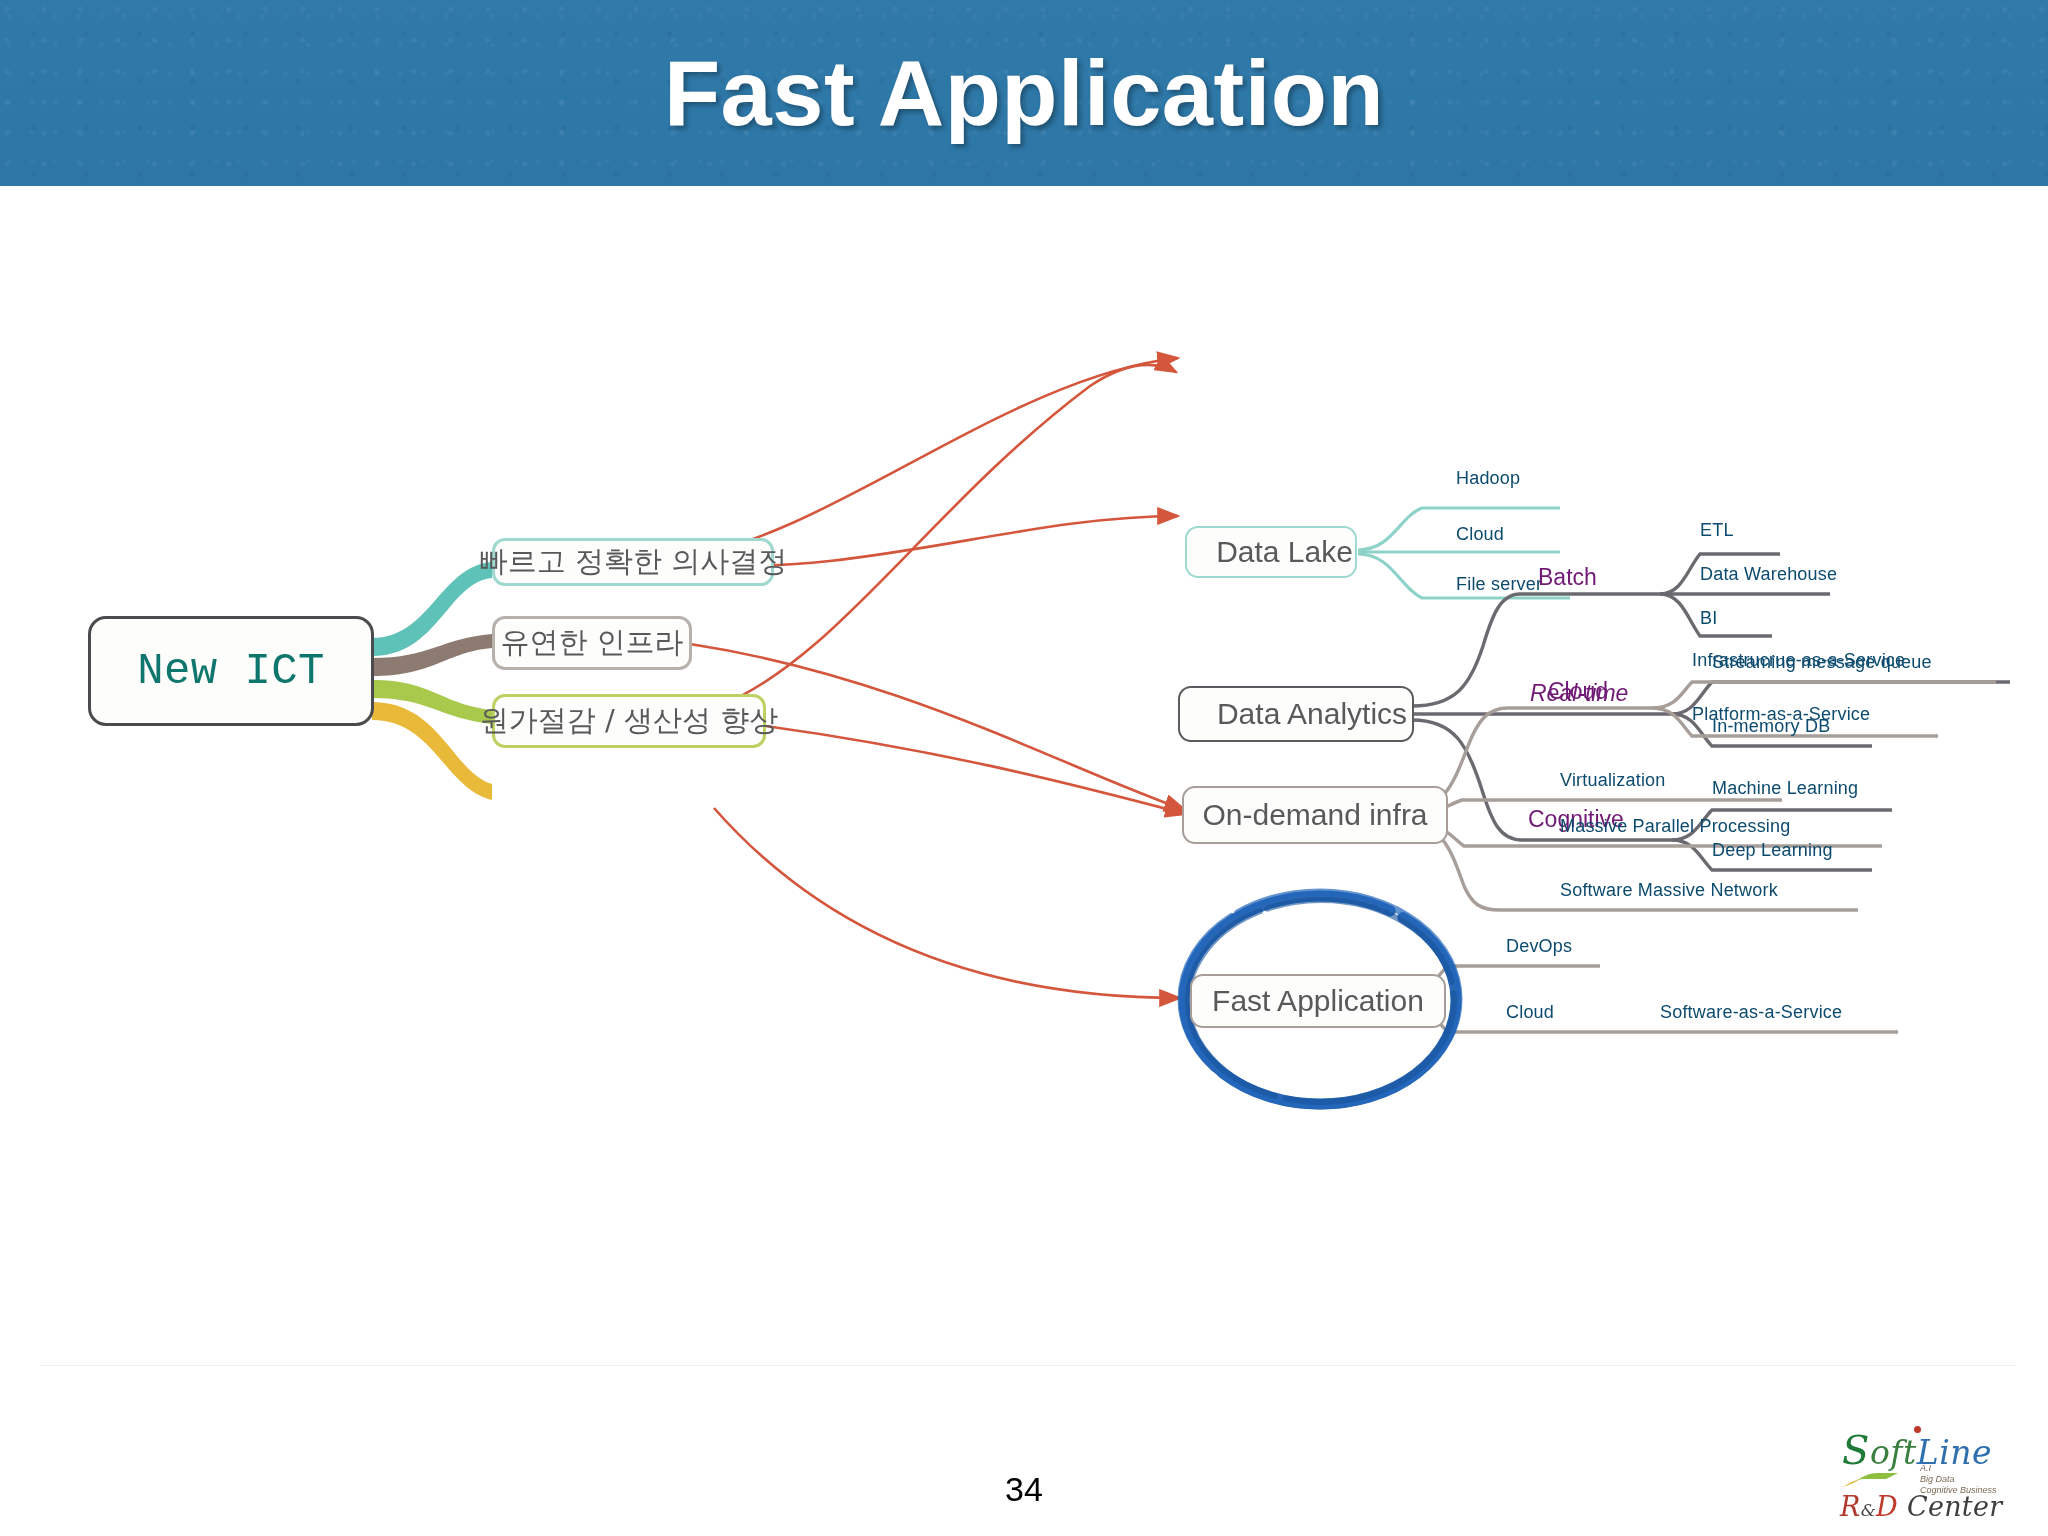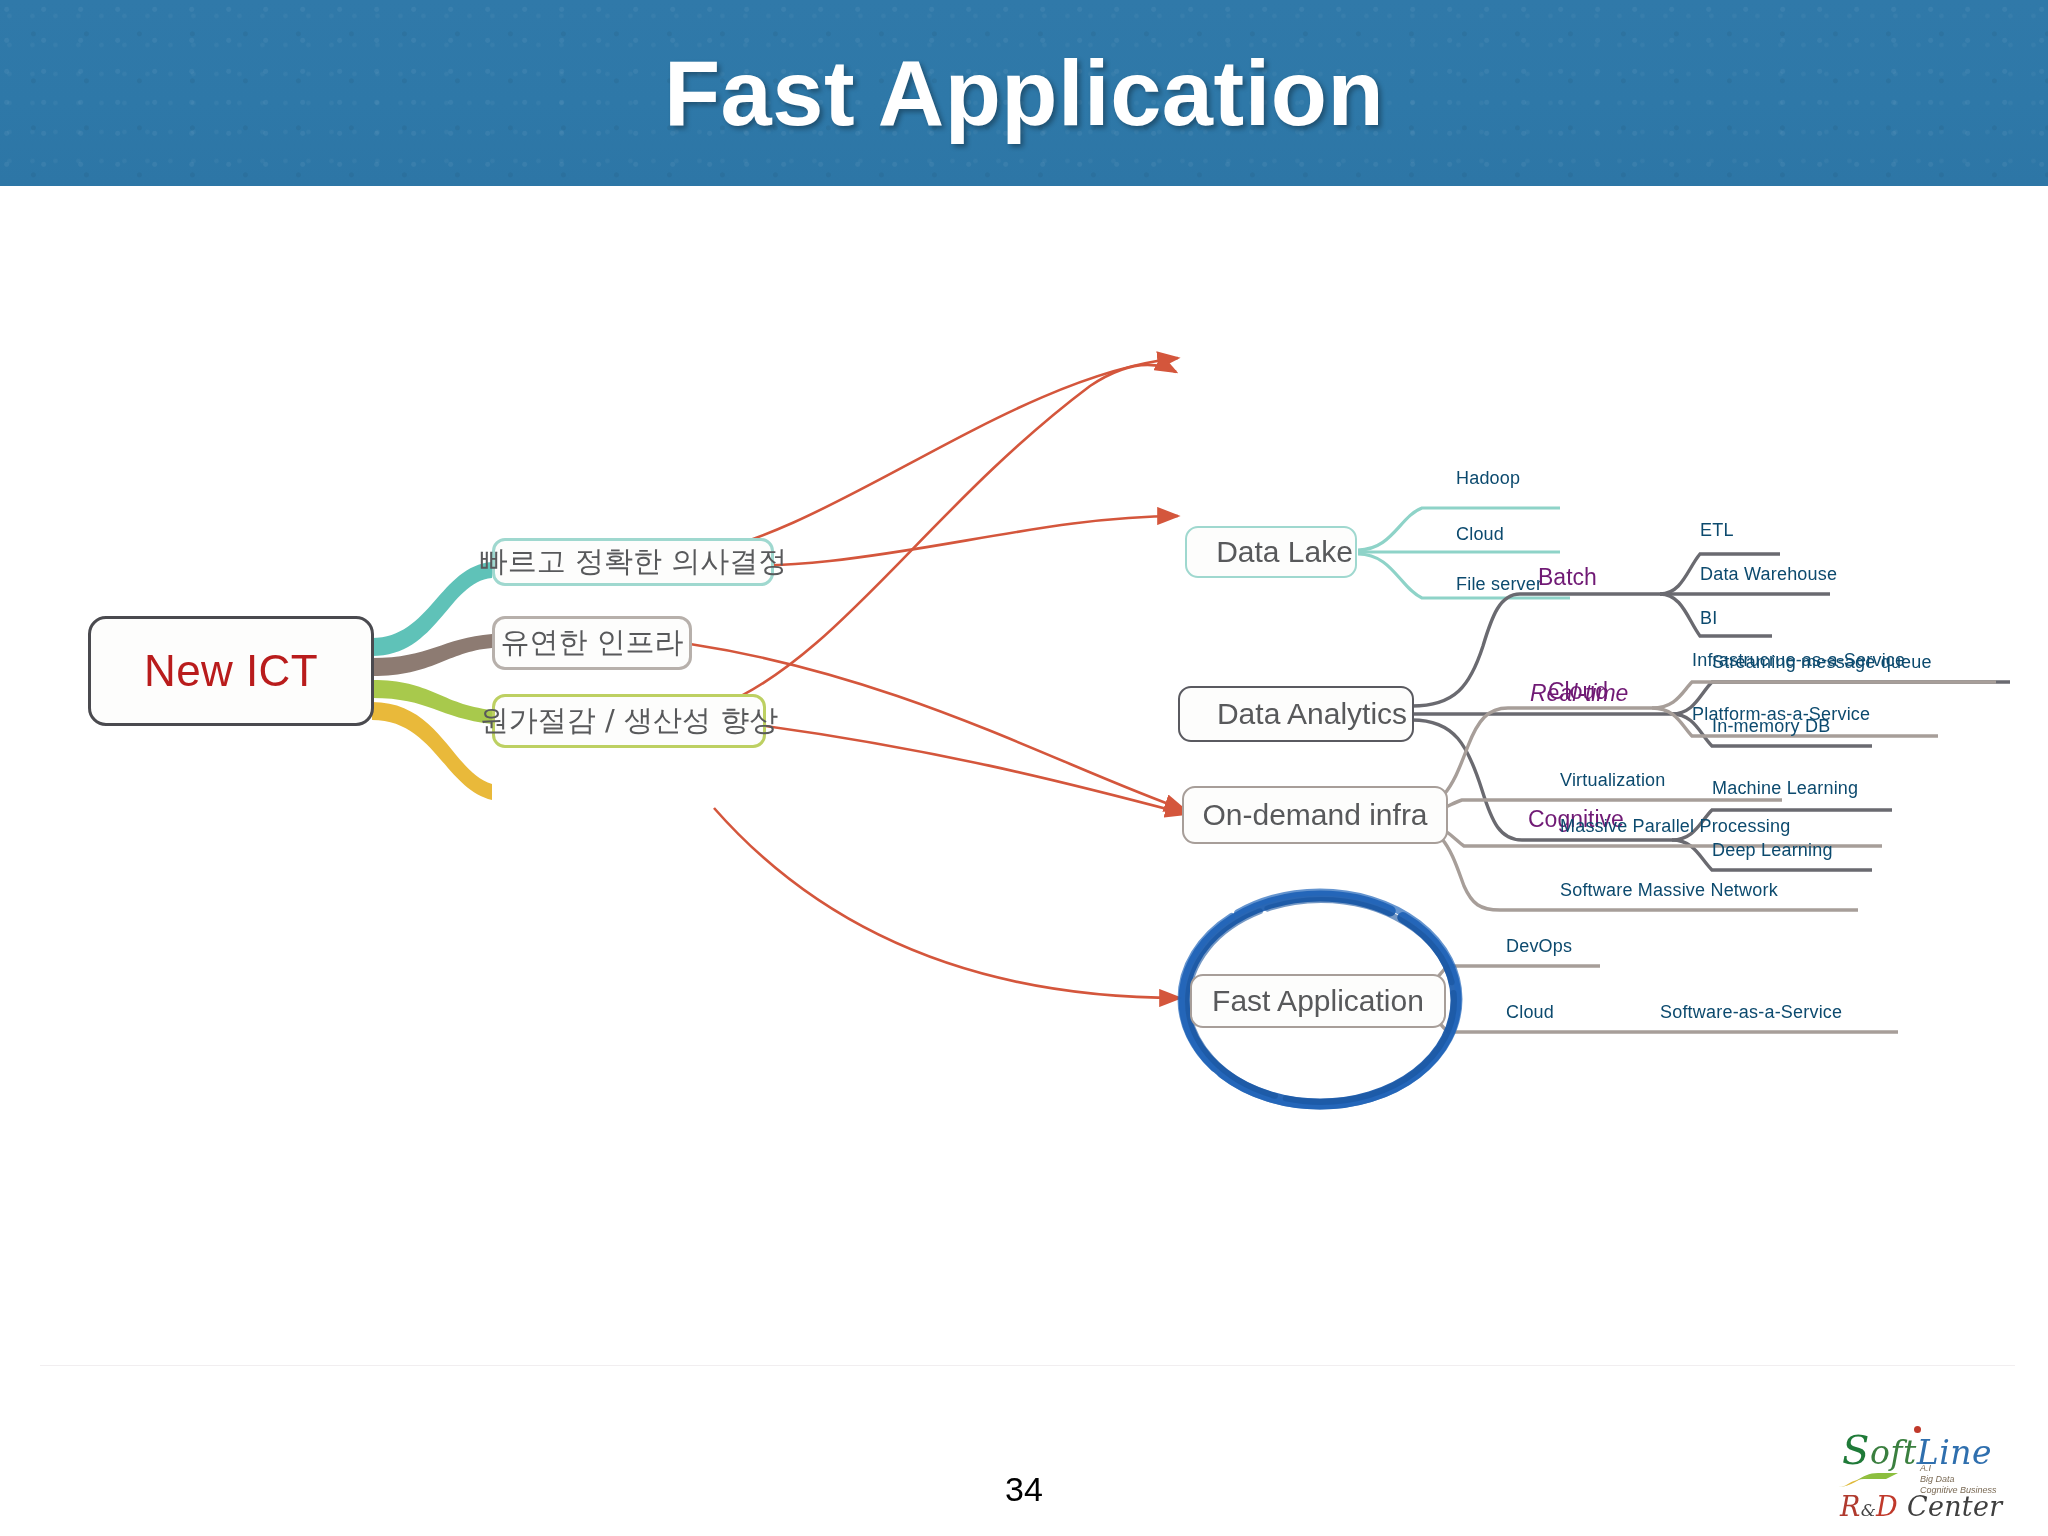--- a/index.html
+++ b/index.html
@@ -69,22 +69,23 @@
     background: #fdfdfc;
     border-radius: 13px;
     color: #58595b;
     white-space: nowrap;
     padding: 0 16px;
   }
   .node.root {
     border: 3.5px solid #4a4a4f;
     border-radius: 18px;
     font-size: 44px;
-    color: #b91c1c;
+    color: #0f766e;
     letter-spacing: 0.4px;
+    font-family: Liberation Mono, monospace;
   }
   .node.lvl1 { border: 3px solid #cfcfcf; font-size: 29px; }
   .node.lvl1.teal   { border-color: #9fd8cf; }
   .node.lvl1.brown  { border-color: #b7b0ab; }
   .node.lvl1.green  { border-color: #bdd062; }
   .node.lvl1.yellow { border-color: #ecd26a; }
 
   .node.lvl2 { border: 2.6px solid #6a6a70; font-size: 30px; }
   .node.lvl2.teal  { border-color: #9fd8cf; }
   .node.lvl2.gray  { border-color: #5a5a60; padding-left: 48px; }

